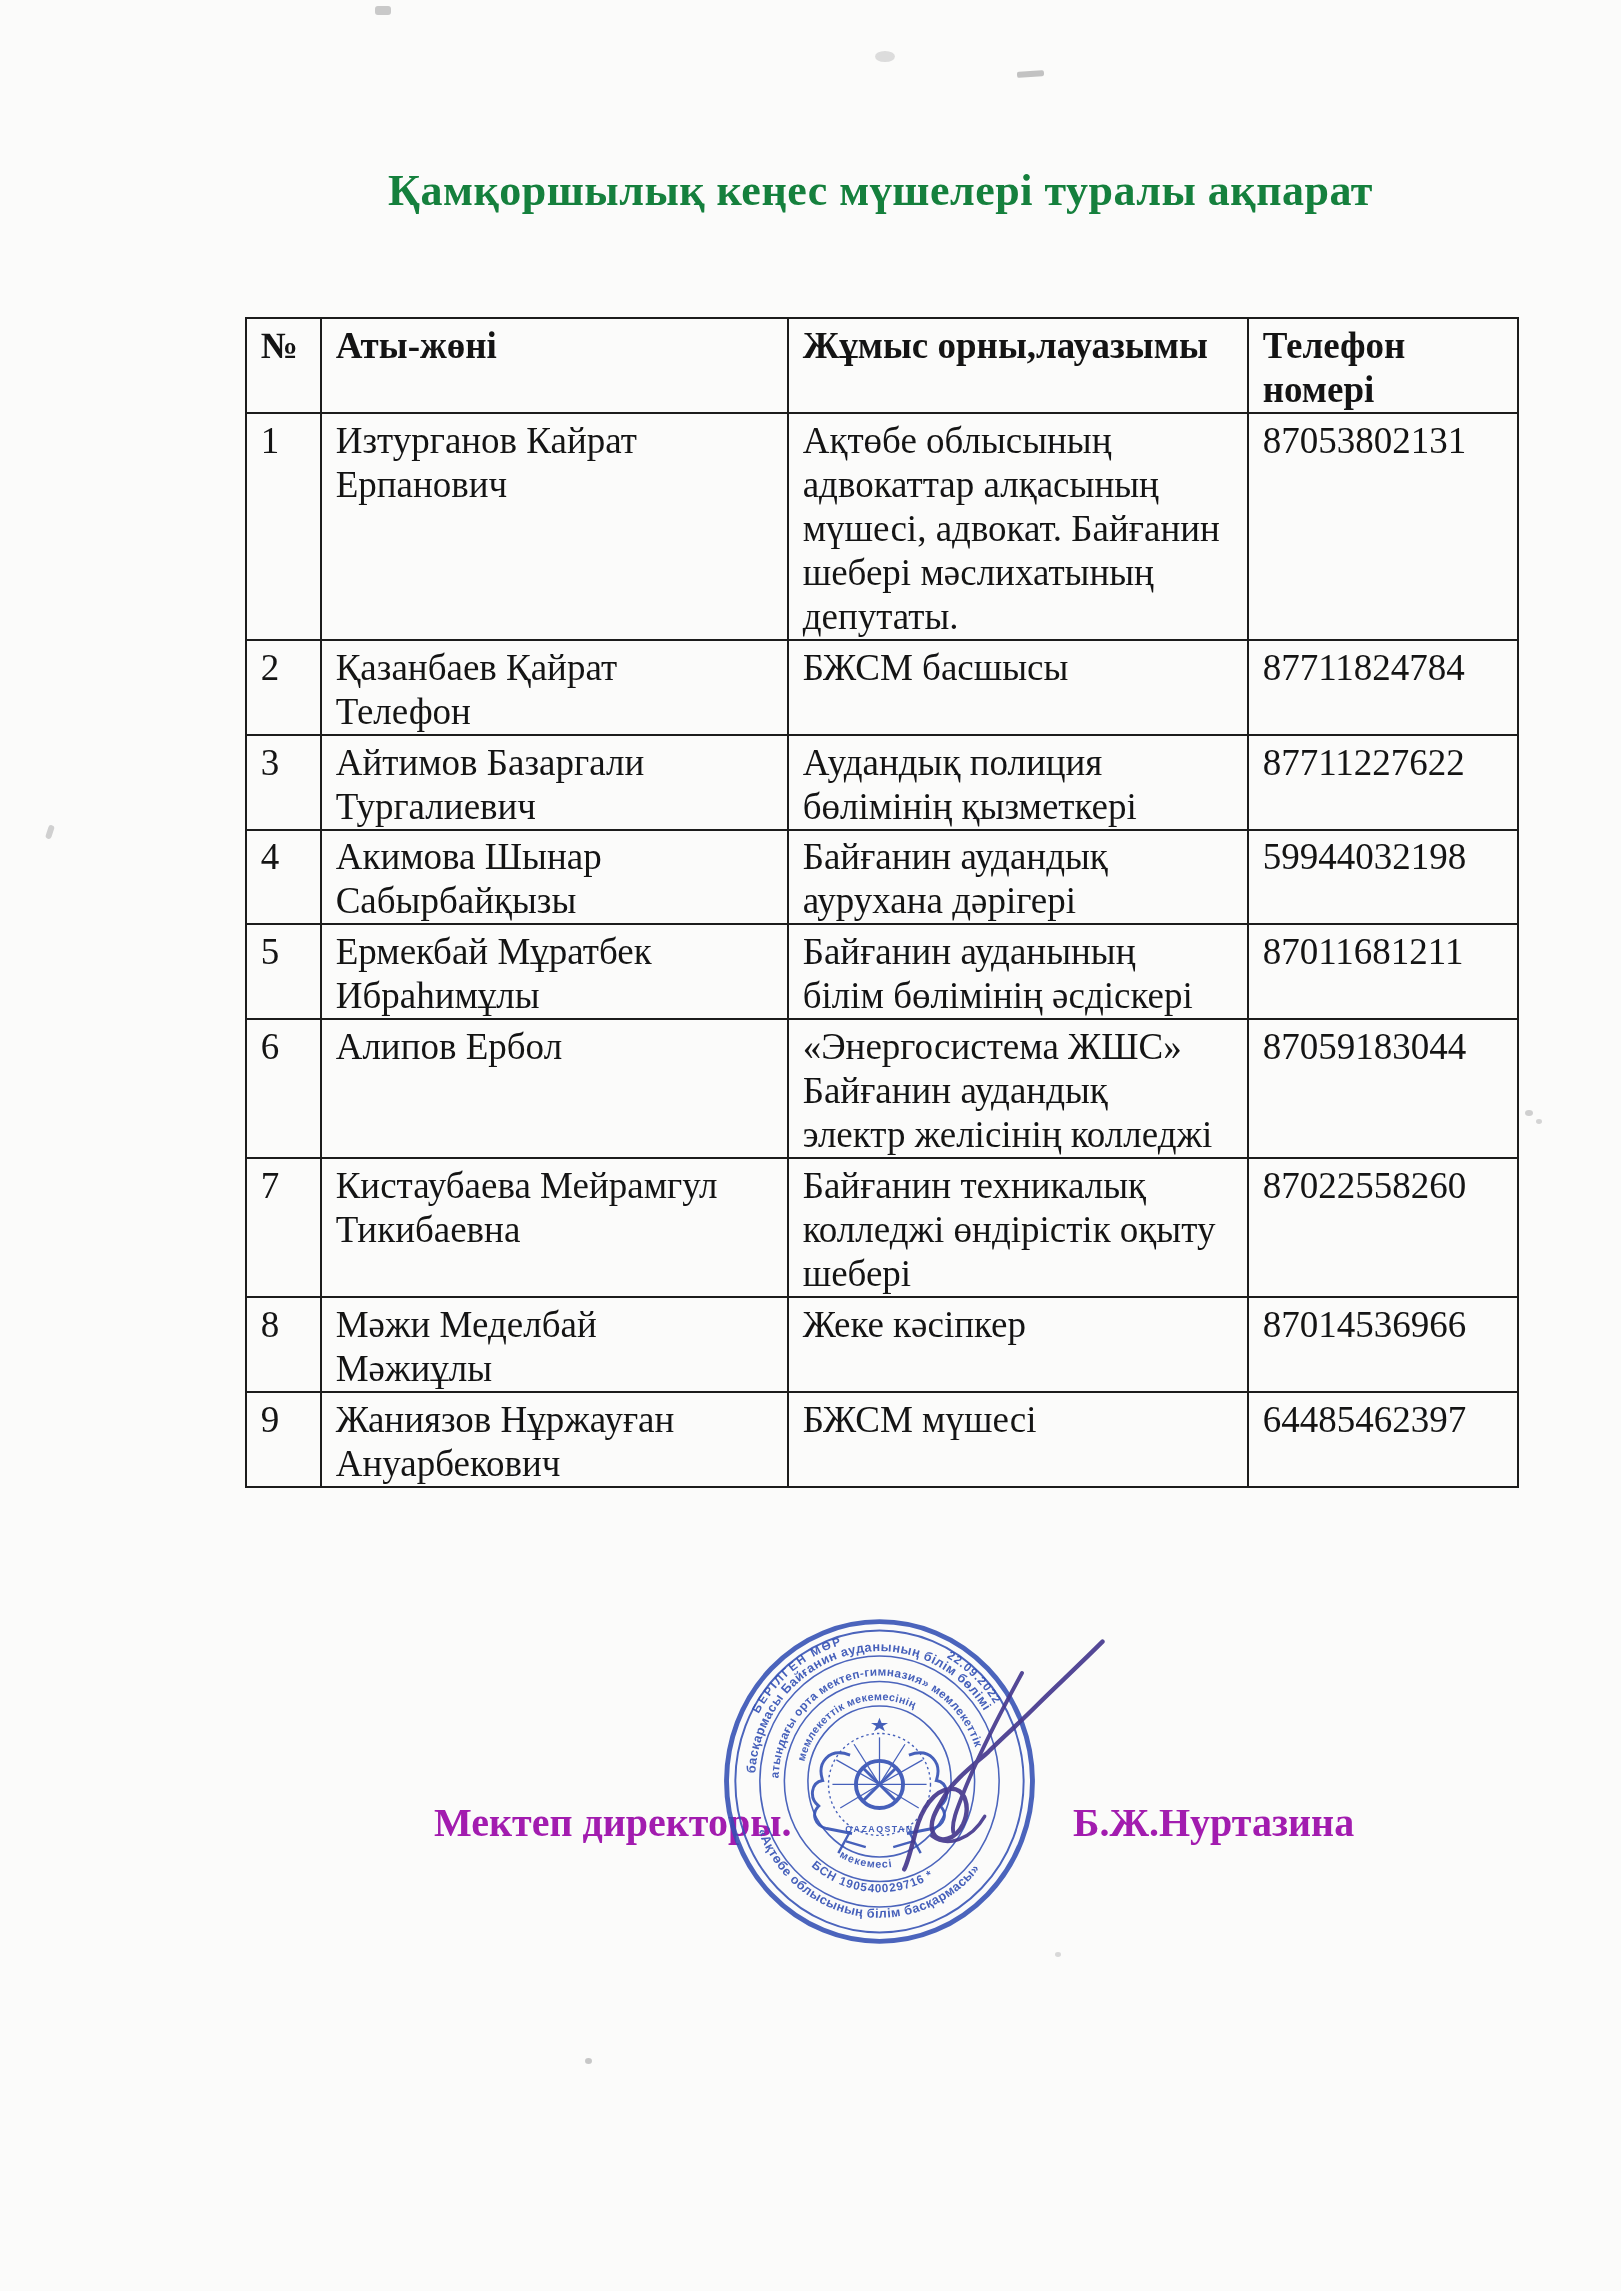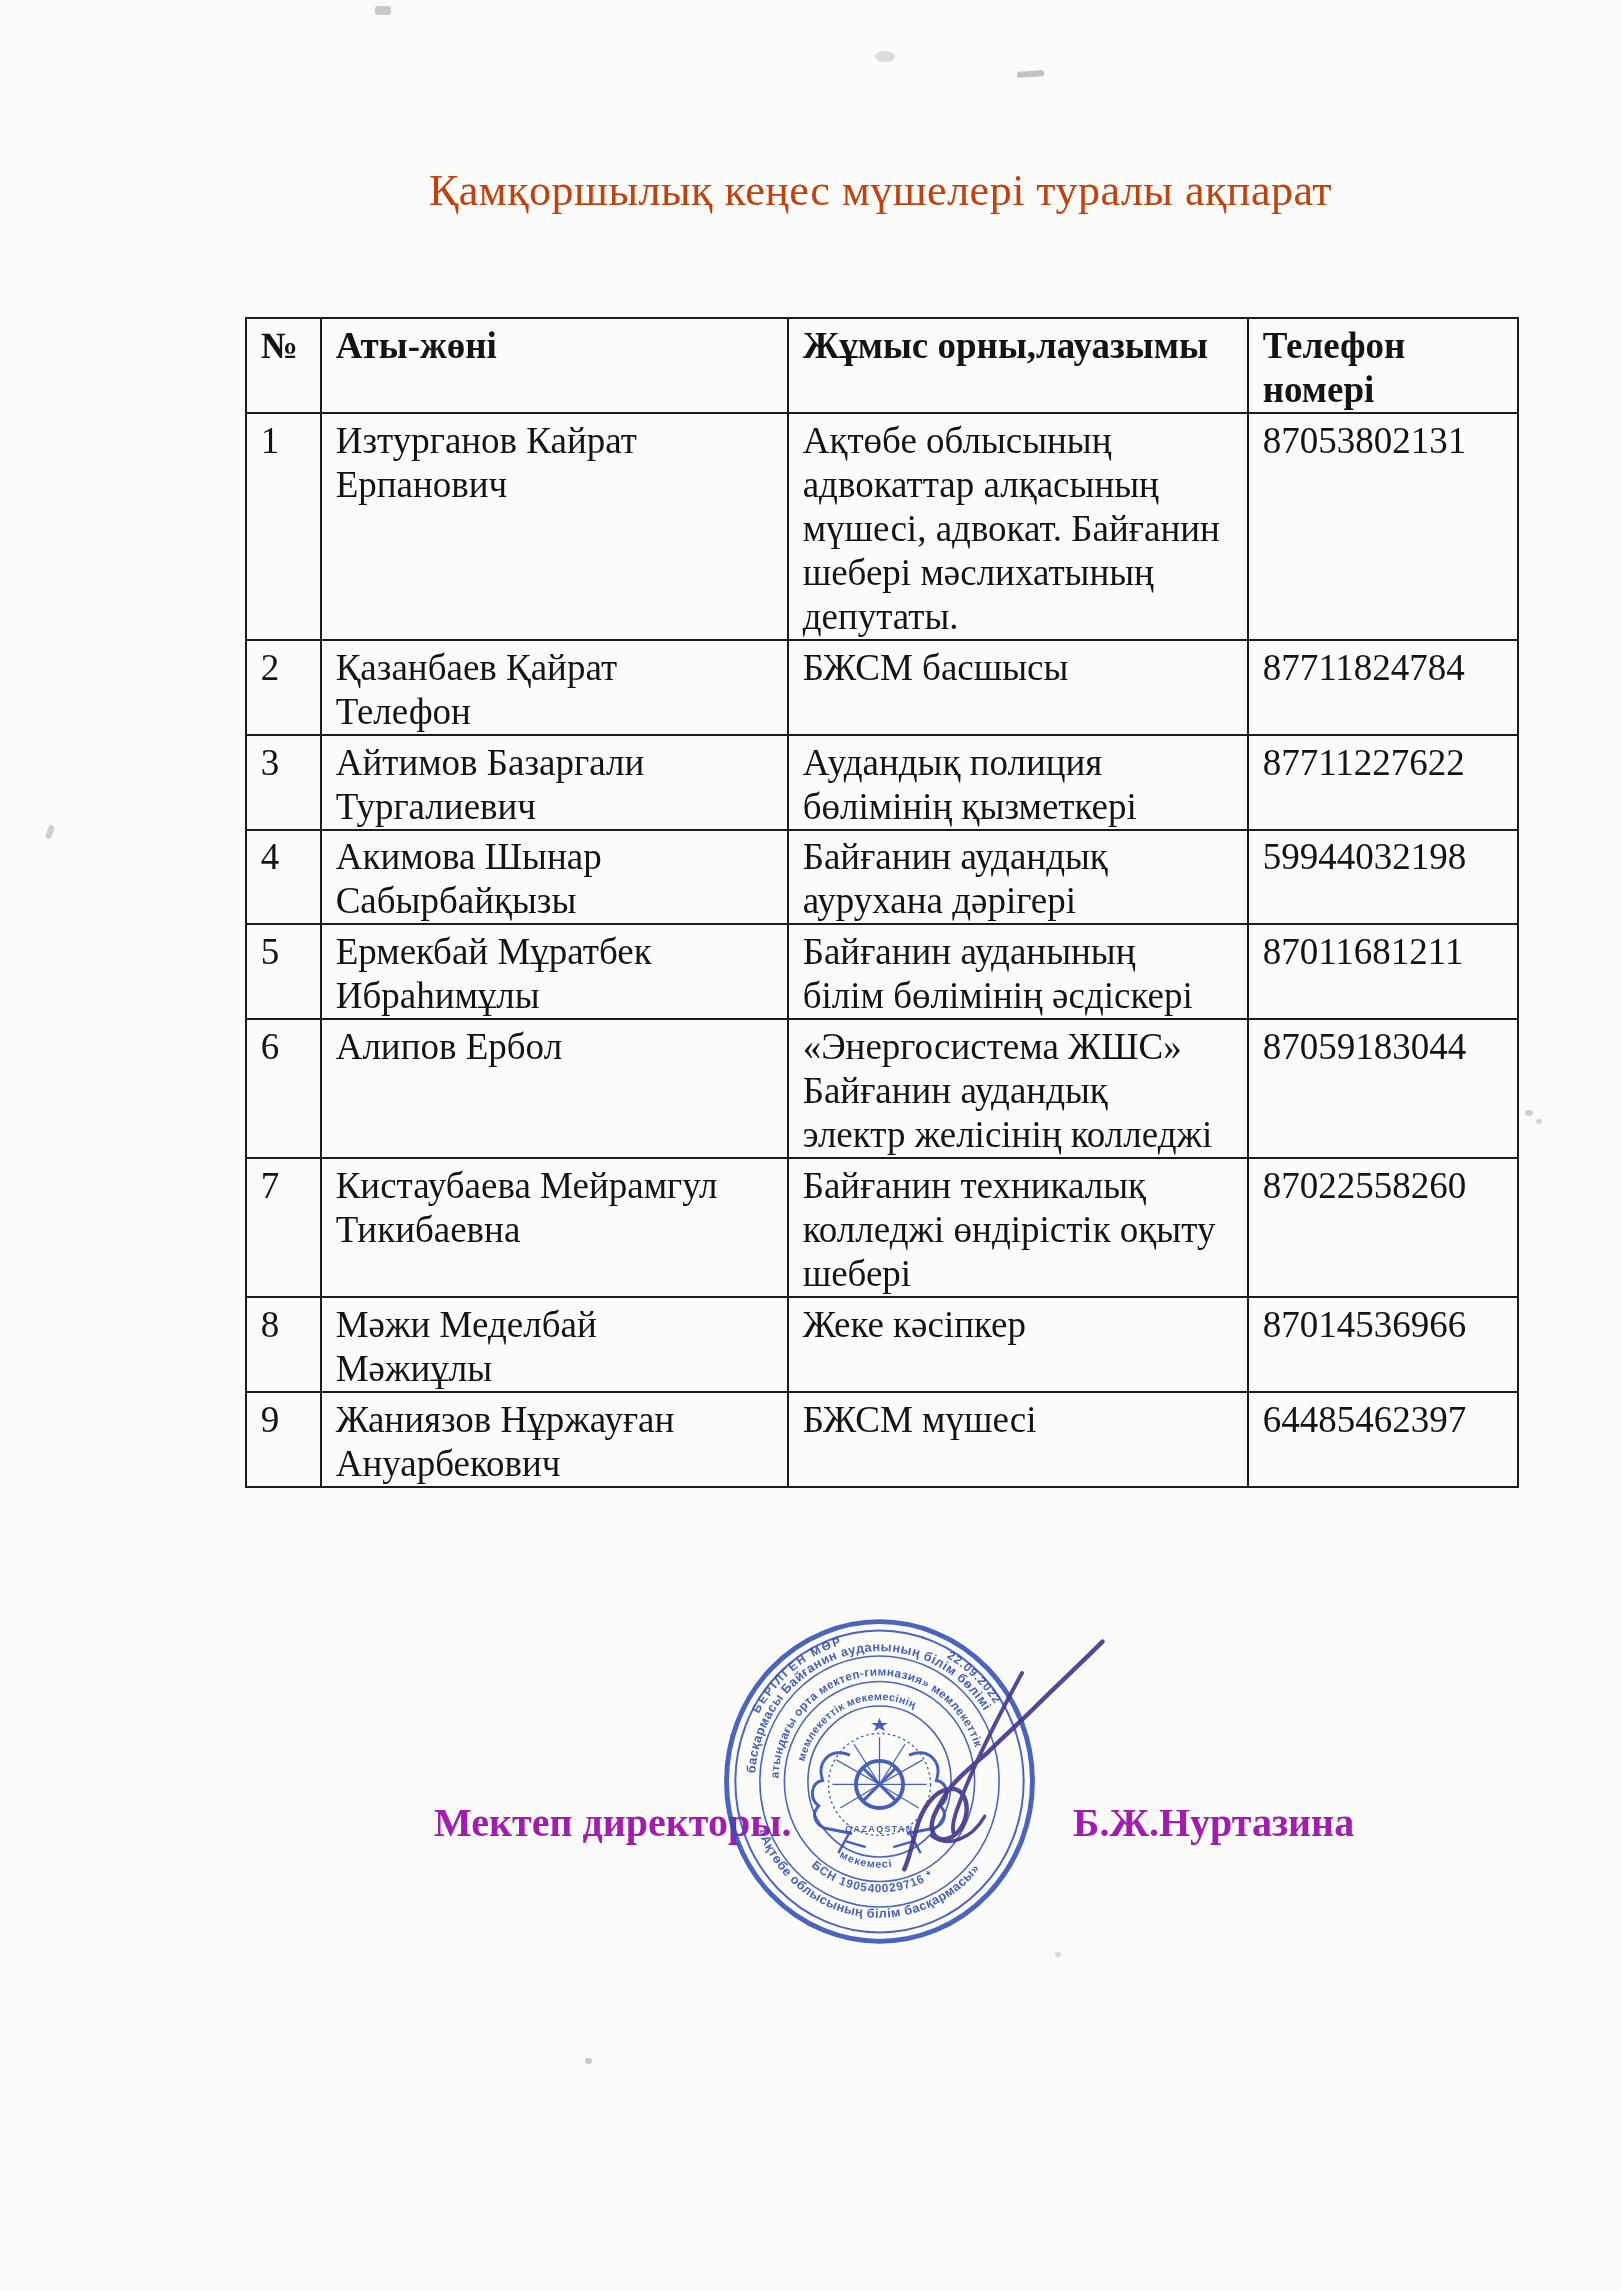--- a/index.html
+++ b/index.html
@@ -8,23 +8,23 @@
     background:#fbfbfa;
     position:relative;
     font-family:"Liberation Serif", serif;
     color:#141414;
     overflow:hidden;
   }
   .page-title{
     position:absolute;
     top:165px;left:245px;width:1271px;
     text-align:center;
-    font-size:44px;font-weight:normal;
+    font-size:44px;font-weight:bold;
     letter-spacing:0.5px;
-    color:#c2410c;
+    color:#15803d;
   }
   .doc-table{
     position:absolute;
     top:317px;left:245px;
     width:1271px;
     border-collapse:collapse;
     table-layout:fixed;
   }
   .doc-table col.c-no{width:75px;}
   .doc-table col.c-name{width:467px;}

